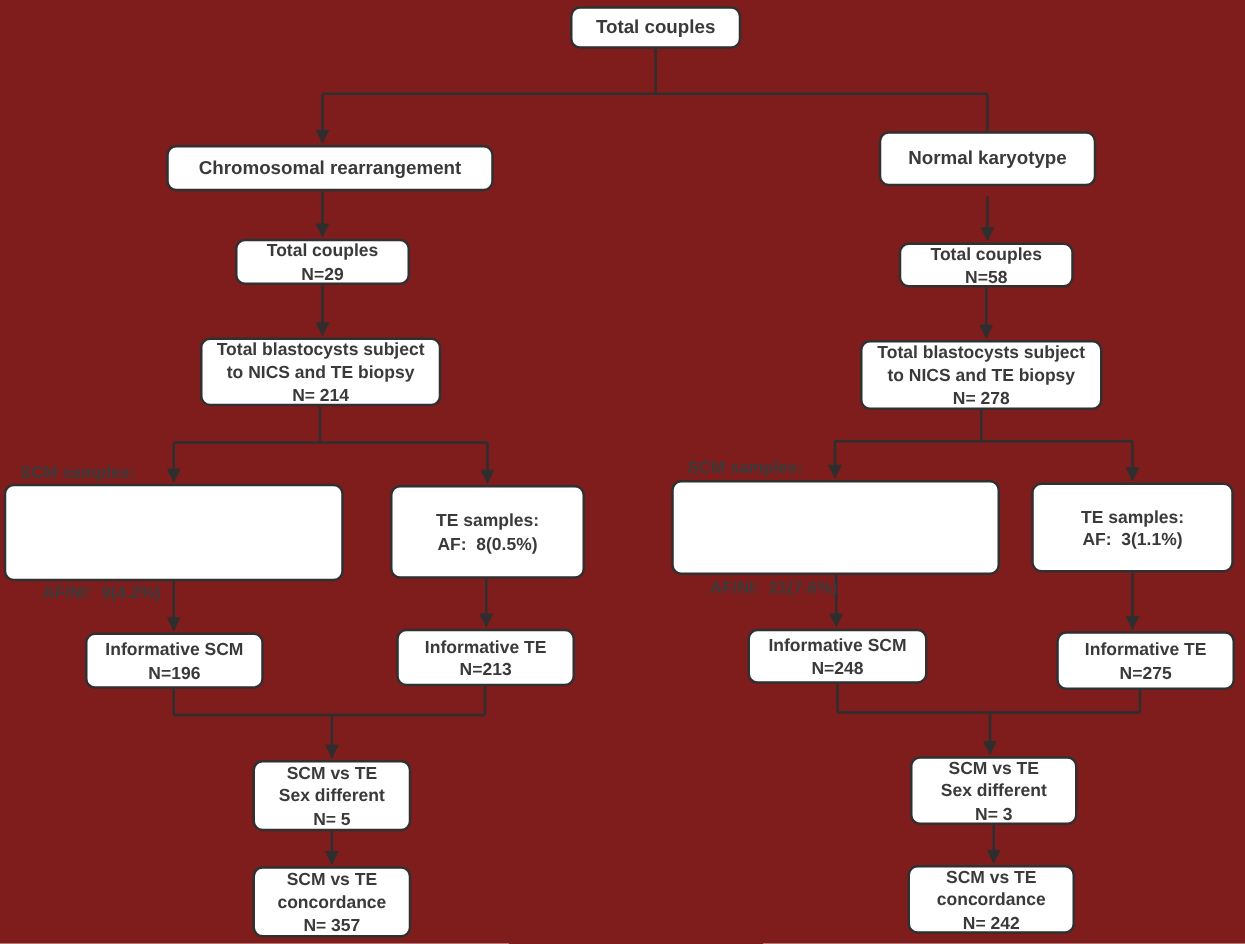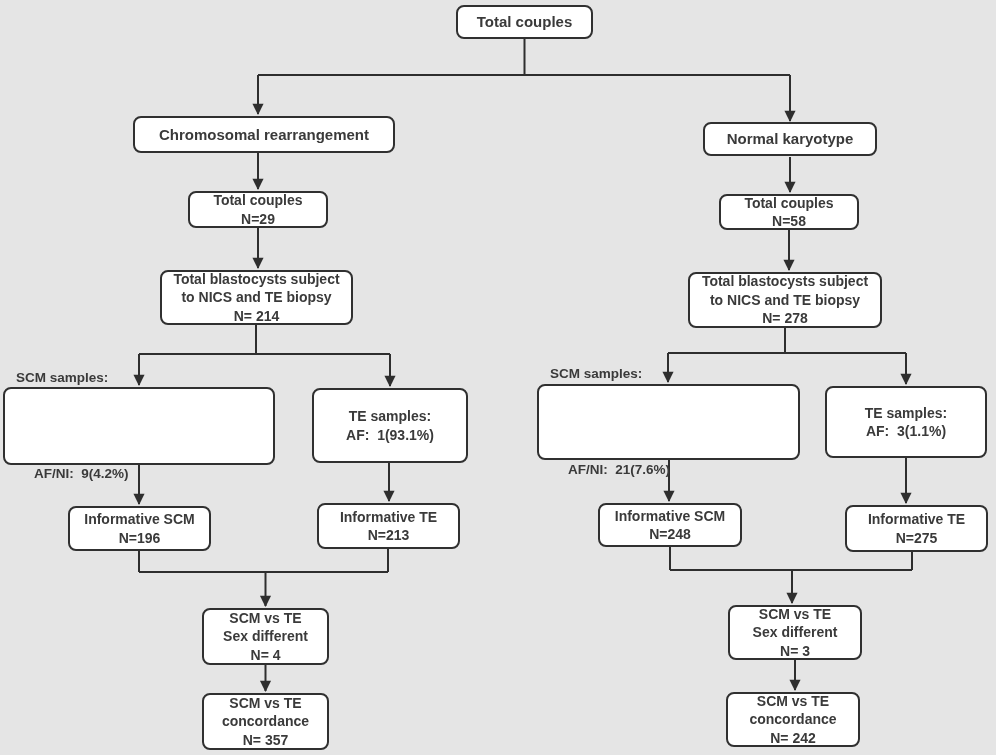--- a/index.html
+++ b/index.html
@@ -1,17 +1,17 @@
 <!DOCTYPE html>
 <html><head>
 <meta charset="utf-8">
 <style>
   html,body{margin:0;padding:0;background:#ffffff;}
   .canvas{
-    position:relative;width:996px;height:755px;background:#e5e5e5;
+    position:relative;width:996px;height:755px;background:#7f1d1d;
     font-family:"Liberation Sans",sans-serif;overflow:hidden;
   }
   svg.connectors{position:absolute;left:0;top:0;width:996px;height:755px;}
   .node{
     position:absolute;box-sizing:border-box;background:#ffffff;
     border:2px solid #303030;border-radius:8px;
     display:flex;flex-direction:column;align-items:center;justify-content:center;
     text-align:center;color:#3a3a3a;font-weight:bold;font-size:14px;line-height:1.32;
   }
   .node .line{white-space:pre;display:block;}
@@ -72,42 +72,42 @@
     <span class="line">Total blastocysts subject</span>
     <span class="line">to NICS and TE biopsy</span>
     <span class="line">N= 214</span>
   </div>
   <div class="node align-left" style="left:3px;top:387px;width:272px;height:78px">
     <span class="line">SCM samples:</span>
     <span class="line indent">AF/NI:  9(4.2%)</span>
   </div>
   <div class="node" style="left:312px;top:388px;width:156px;height:75px">
     <span class="line">TE samples:</span>
-    <span class="line">AF:  1(93.1%)</span>
+    <span class="line">AF:  8(0.5%)</span>
   </div>
   <div class="node" style="left:68px;top:506px;width:143px;height:45px">
     <span class="line">Informative SCM</span>
     <span class="line">N=196</span>
   </div>
   <div class="node" style="left:317px;top:503px;width:143px;height:46px">
     <span class="line">Informative TE</span>
     <span class="line">N=213</span>
   </div>
   <div class="node" style="left:202px;top:608px;width:127px;height:57px">
     <span class="line">SCM vs TE</span>
     <span class="line">Sex different</span>
-    <span class="line">N= 4</span>
+    <span class="line">N= 5</span>
   </div>
   <div class="node" style="left:202px;top:693px;width:127px;height:57px">
     <span class="line">SCM vs TE</span>
     <span class="line">concordance</span>
     <span class="line">N= 357</span>
   </div>
 
-  <div class="node hdr" style="left:703px;top:122px;width:174px;height:34px">
+  <div class="node hdr" style="left:703px;top:105px;width:174px;height:44px">
     <span class="line">Normal karyotype</span>
   </div>
   <div class="node" style="left:719px;top:194px;width:140px;height:36px">
     <span class="line">Total couples</span>
     <span class="line">N=58</span>
   </div>
   <div class="node" style="left:688px;top:272px;width:194px;height:56px">
     <span class="line">Total blastocysts subject</span>
     <span class="line">to NICS and TE biopsy</span>
     <span class="line">N= 278</span>

